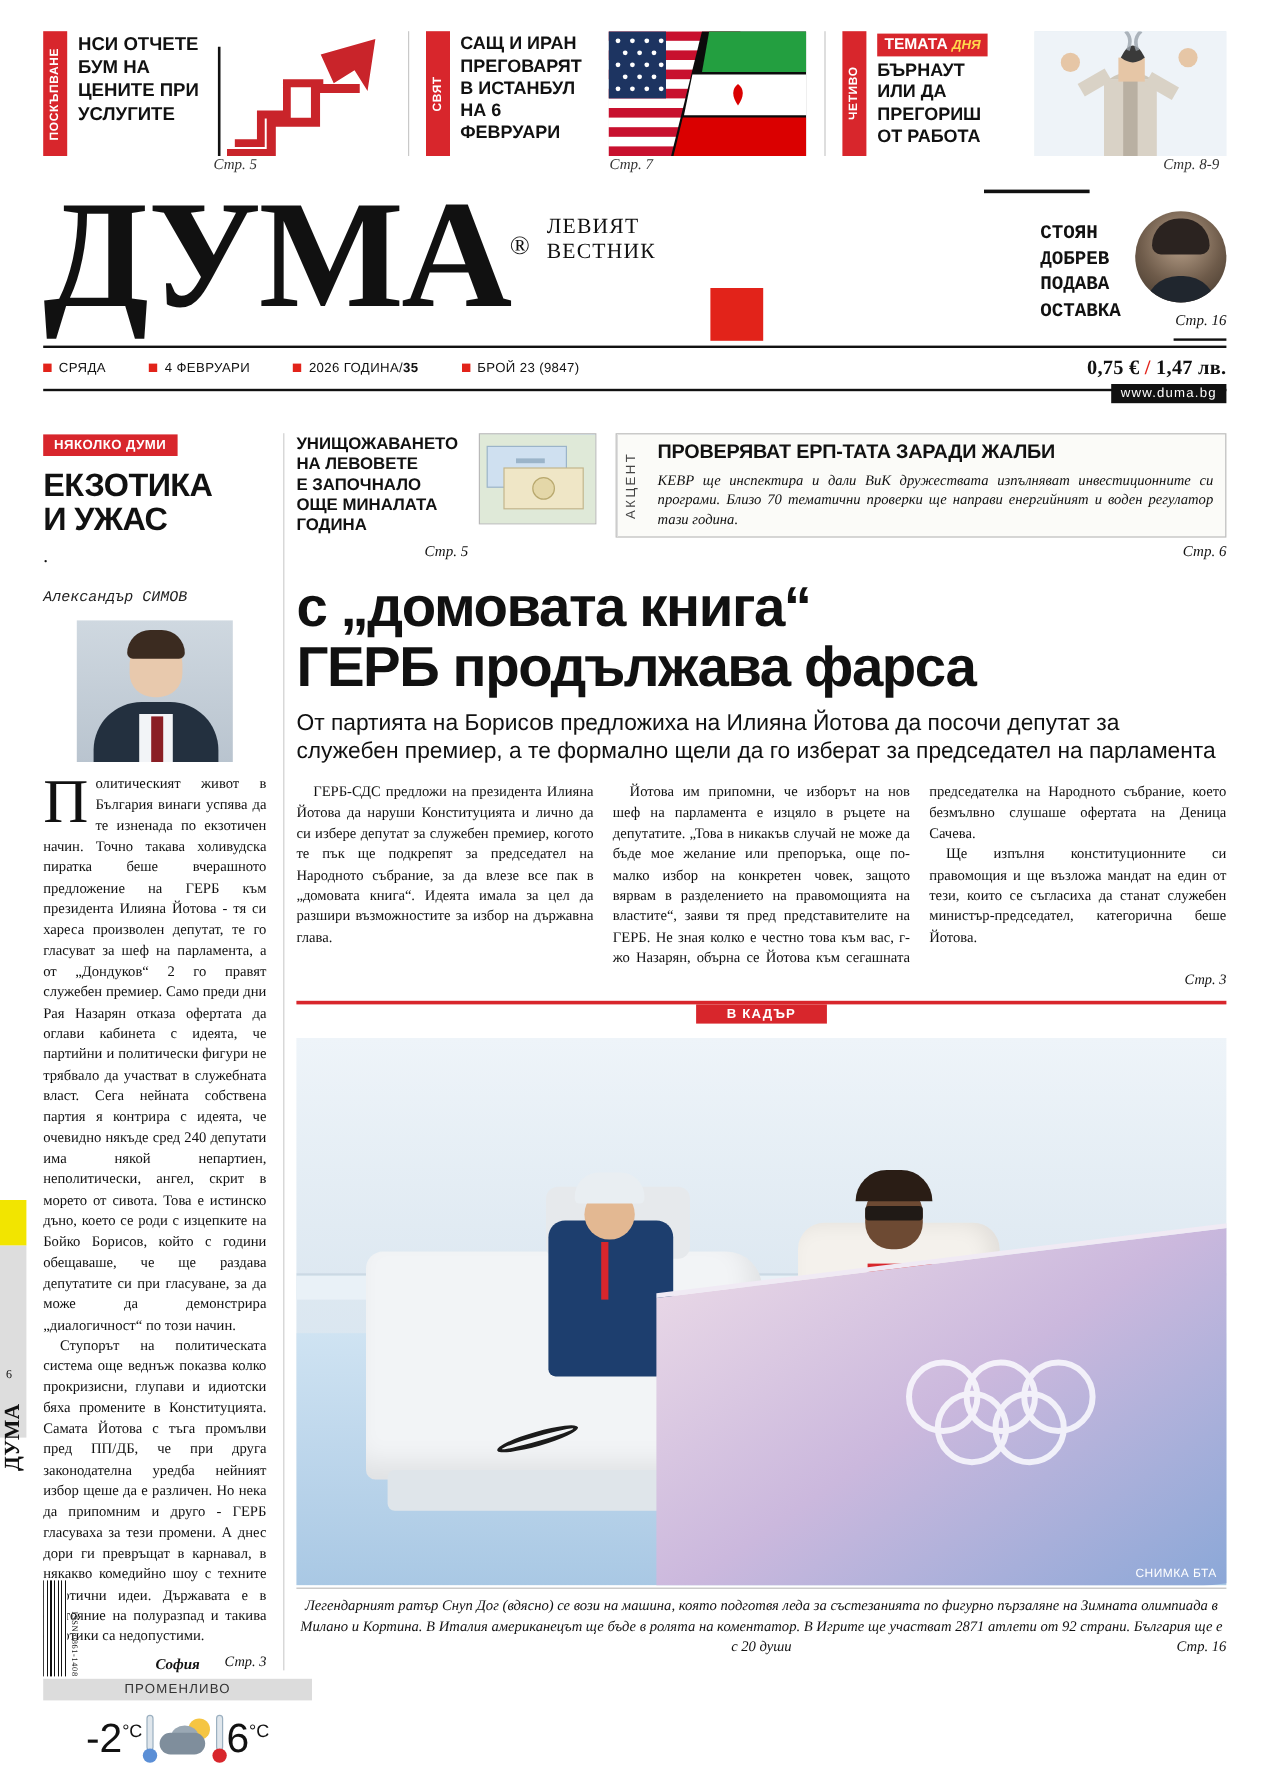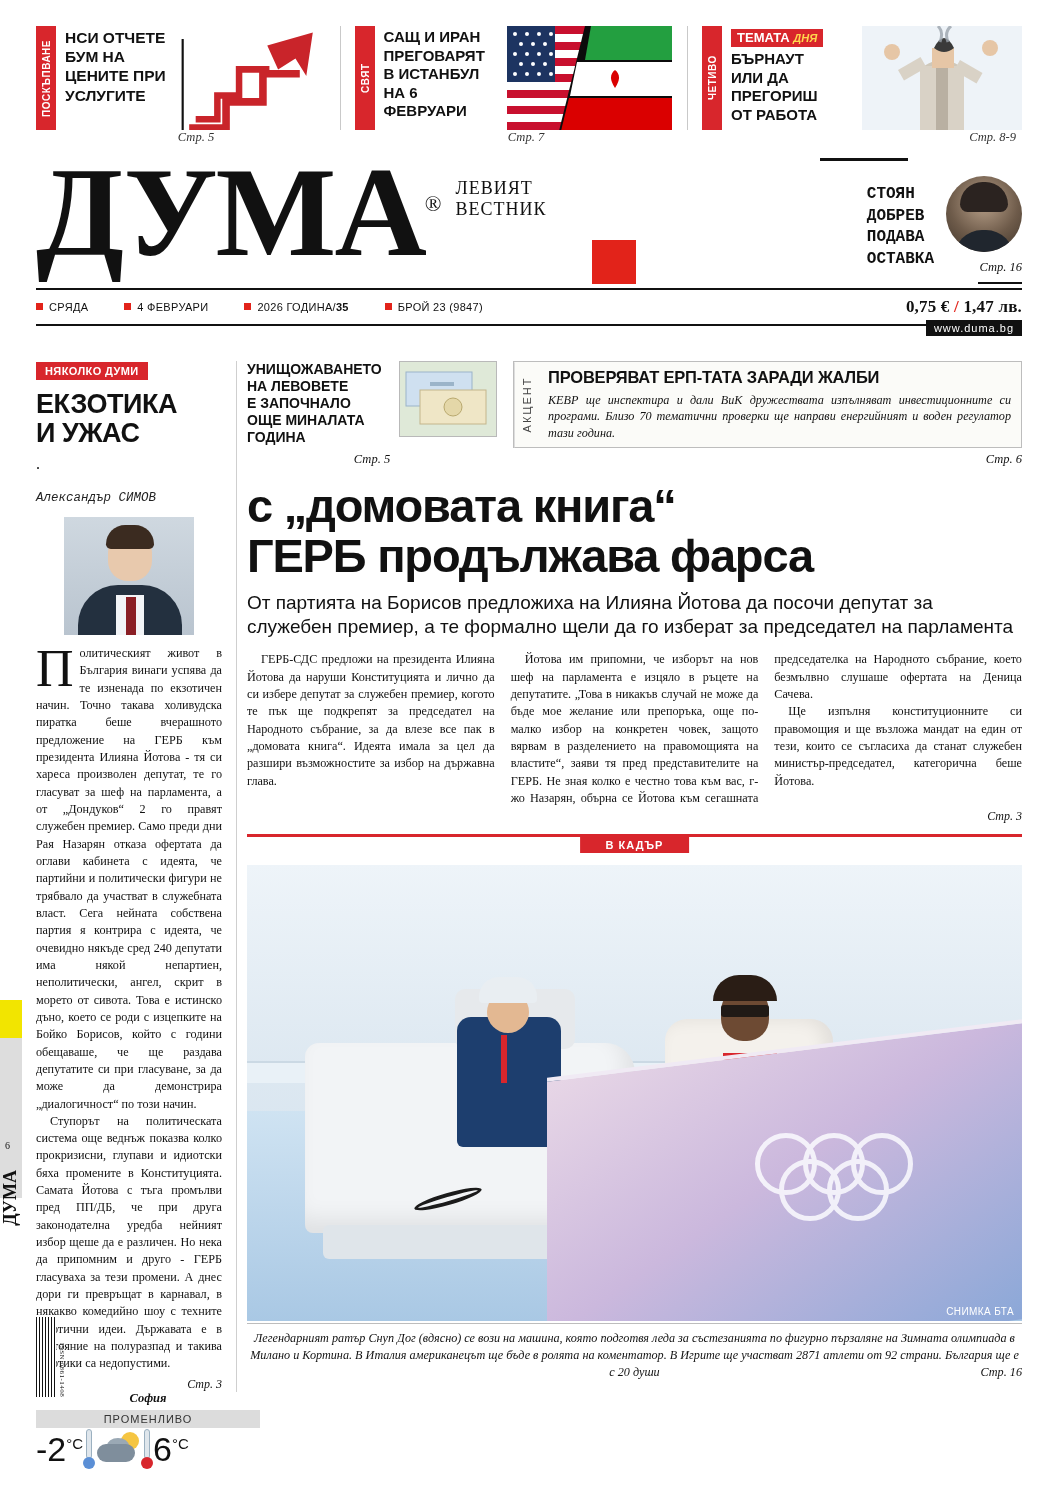--- a/index.html
+++ b/index.html
@@ -338,21 +338,21 @@
   
   .weather {
     position: absolute; left: 36px; bottom: 24px; width: 224px;
   }
   .city { text-align: center; font-weight: bold; font-style: italic; font-size: 12.5px; font-family: "Liberation Serif", serif; }
   .wbar {
     background: #dcdcdc; text-align: center;
     font-family: "Liberation Sans", sans-serif; font-size: 11px;
     letter-spacing: 1px; padding: 3px 0; margin-top: 4px; color: #333;
   }
-  .wrow { display: flex; align-items: center; justify-content: flex-start; margin-top: 1px; }
+  .wrow { display: flex; align-items: center; justify-content: center; margin-top: 12px; }
   .temp { font-family: "Liberation Sans", sans-serif; font-size: 34px; font-weight: 300; }
   .temp sup { font-size: 15px; vertical-align: super; }
   .thermo { width: 12px; height: 40px; position: relative; }
   .thermo .tube { position: absolute; left: 3px; top: 0; width: 6px; height: 30px; background: #dfe6ec; border: 1px solid #9bb0c0; border-radius: 3px; }
   .thermo .bulb { position: absolute; left: 0; bottom: 0; width: 12px; height: 12px; border-radius: 50%; }
   .cloud-ico { width: 46px; height: 34px; position: relative; }
   .cl { position: absolute; left: 2px; bottom: 4px; width: 38px; height: 18px; background: #7f8e9c; border-radius: 10px; }
   .cl2 { position: absolute; left: 12px; bottom: 12px; width: 22px; height: 16px; background: #9aa8b4; border-radius: 50%; }
   .sun { position: absolute; right: 2px; top: 0; width: 18px; height: 18px; background: #f5c542; border-radius: 50%; }
   .barcode { position: absolute; left: 36px; bottom: 96px; width: 20px; height: 80px;

